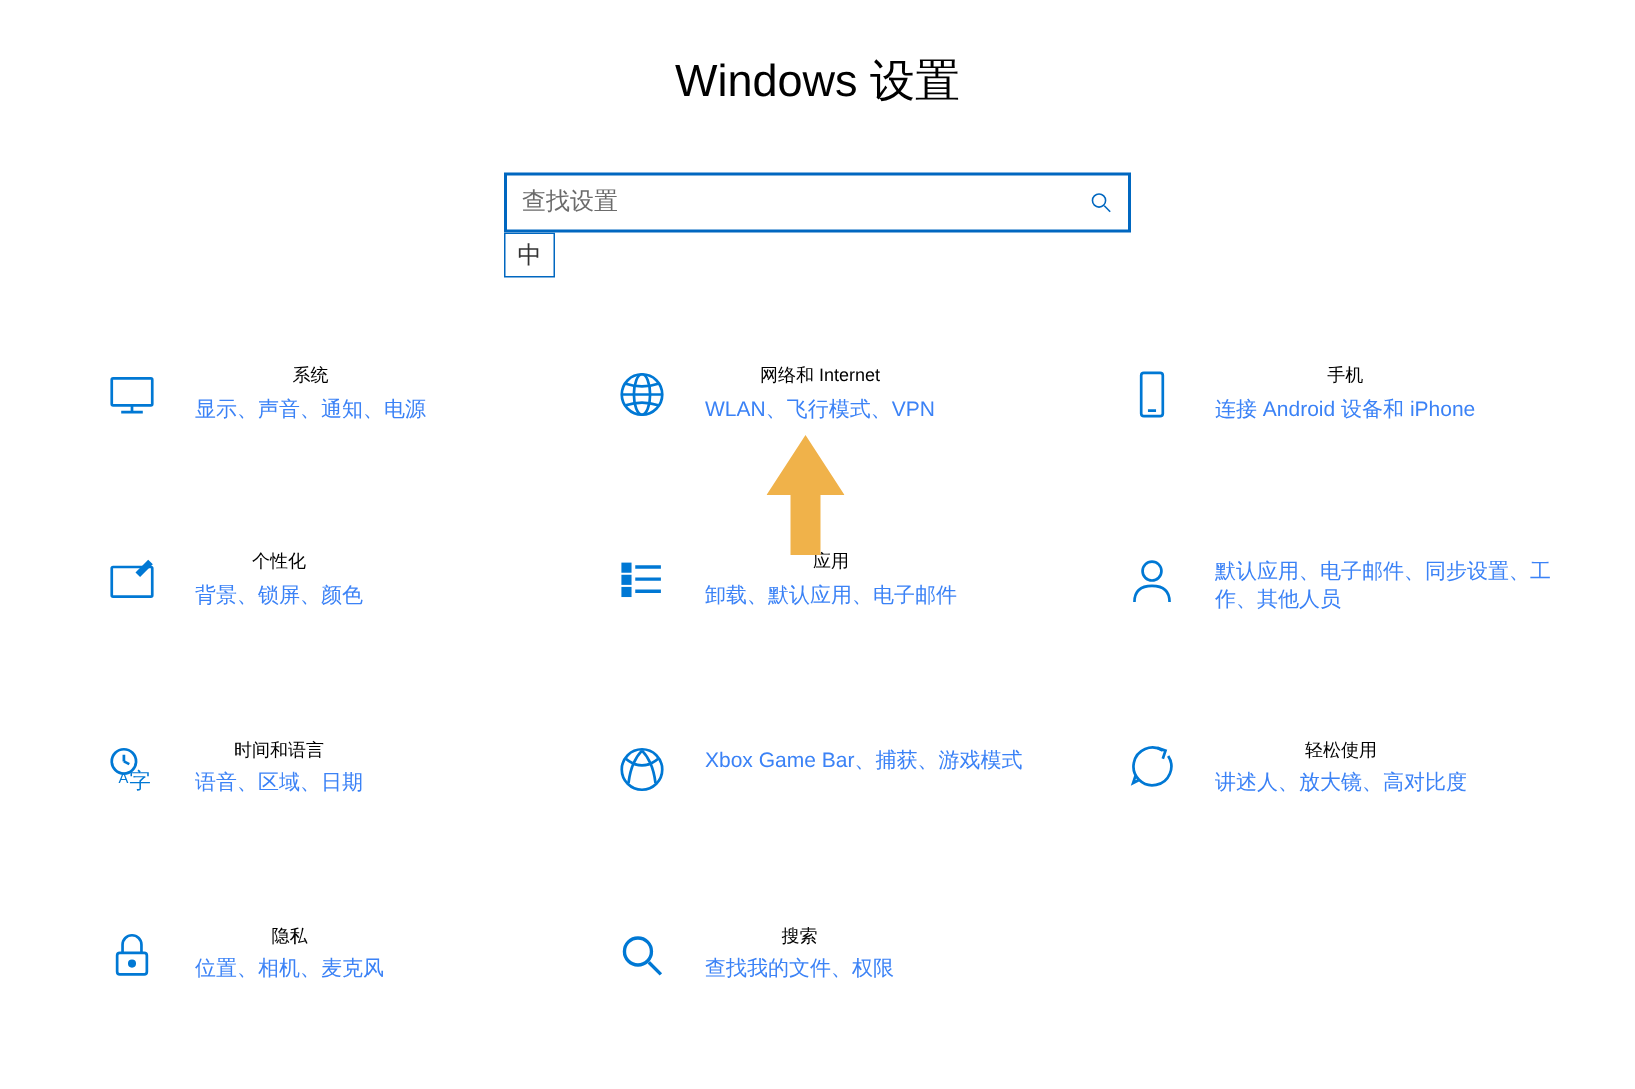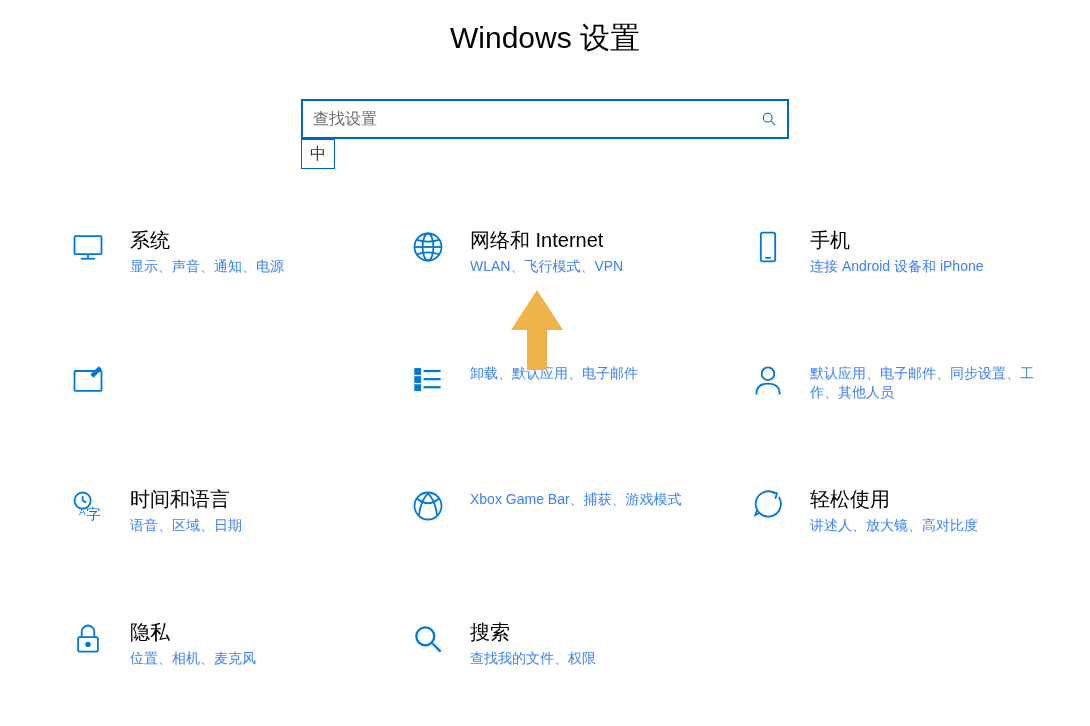--- a/index.html
+++ b/index.html
@@ -9,25 +9,25 @@
     background: #ffffff;
     font-family: "Segoe UI", "Microsoft YaHei", sans-serif;
     color: #000;
     position: relative;
     overflow: hidden;
   }
   .page-title {
     text-align: center;
     font-size: 30px;
     font-weight: 300;
-    padding-top: 18px;
+    padding-top: 34px;
     color: #000;
   }
   .search-wrap {
-    width: 488px;
+    width: 418px;
     margin: 40px auto 0 auto;
     position: relative;
   }
   .search-box {
     width: 100%;
     height: 40px;
     border: 2px solid #0067c0;
     background: #fff;
     display: flex;
     align-items: center;
@@ -82,23 +82,24 @@
     flex-shrink: 0;
     display: flex;
     align-items: center;
     justify-content: center;
   }
   .tile-text {
     margin-left: 22px;
     max-width: 240px;
   }
   .tile-title {
-    font-size: 20px;
+    font-size: 12px;
     color: #000;
     line-height: 1.3;
+    text-align: center;
   }
   .tile-desc {
     font-size: 14px;
     color: #3b82f6;
     margin-top: 4px;
     line-height: 1.35;
   }
   .arrow-annotation {
     position: absolute;
     left: 511px;
@@ -172,34 +173,39 @@
     </div>
   </div>
 
   <div class="tile">
     <span class="tile-icon">
       <svg viewBox="0 0 40 40" width="36" height="36" fill="none" stroke="currentColor" stroke-width="2">
         <rect x="5" y="10" width="30" height="22" rx="1"></rect>
         <path d="M 24 14 L 32 6 L 34 8 L 26 16 Z" fill="currentColor"></path>
       </svg>
     </span>
+    <div class="tile-text">
+      <div class="tile-title">个性化</div>
+      <div class="tile-desc">背景、锁屏、颜色</div>
+    </div>
   </div>
 
   <div class="tile">
     <span class="tile-icon">
       <svg viewBox="0 0 40 40" width="36" height="36" fill="none" stroke="currentColor" stroke-width="2.5">
         <rect x="6" y="8" width="5" height="5" fill="currentColor"></rect>
         <line x1="15" y1="10" x2="34" y2="10"></line>
         <rect x="6" y="17" width="5" height="5" fill="currentColor"></rect>
         <line x1="15" y1="19" x2="34" y2="19"></line>
         <rect x="6" y="26" width="5" height="5" fill="currentColor"></rect>
         <line x1="15" y1="28" x2="34" y2="28"></line>
       </svg>
     </span>
     <div class="tile-text">
+      <div class="tile-title">应用</div>
       <div class="tile-desc">卸载、默认应用、电子邮件</div>
     </div>
   </div>
 
   <div class="tile">
     <span class="tile-icon">
       <svg viewBox="0 0 40 40" width="36" height="36" fill="none" stroke="currentColor" stroke-width="2">
         <circle cx="20" cy="13" r="7"></circle>
         <path d="M 7 36 Q 7 24 20 24 Q 33 24 33 36"></path>
       </svg>

